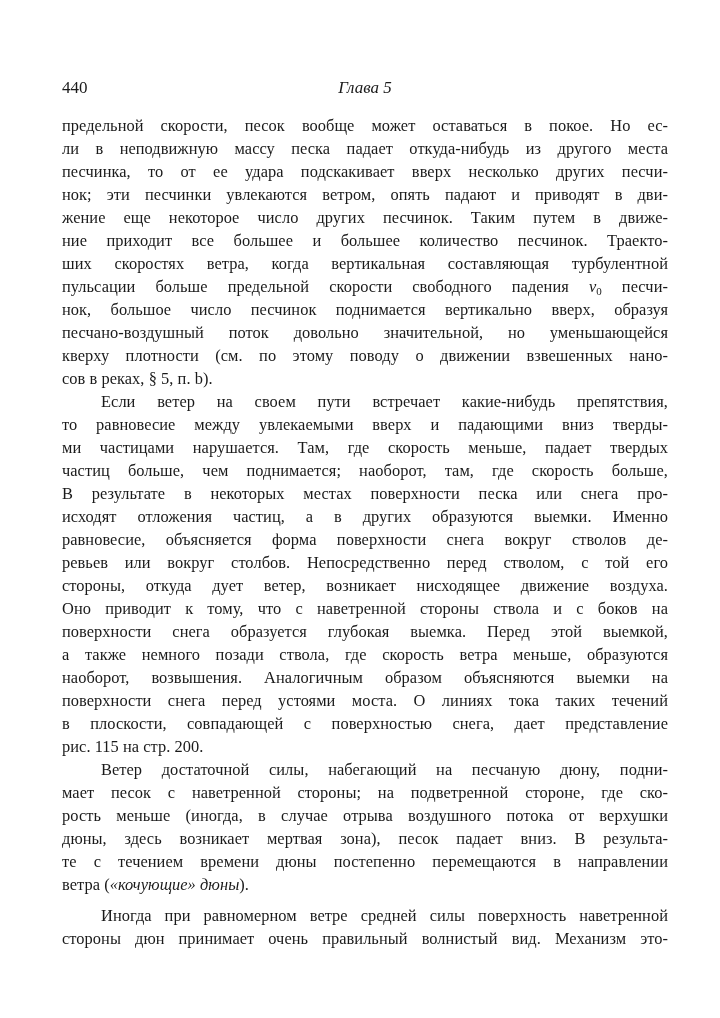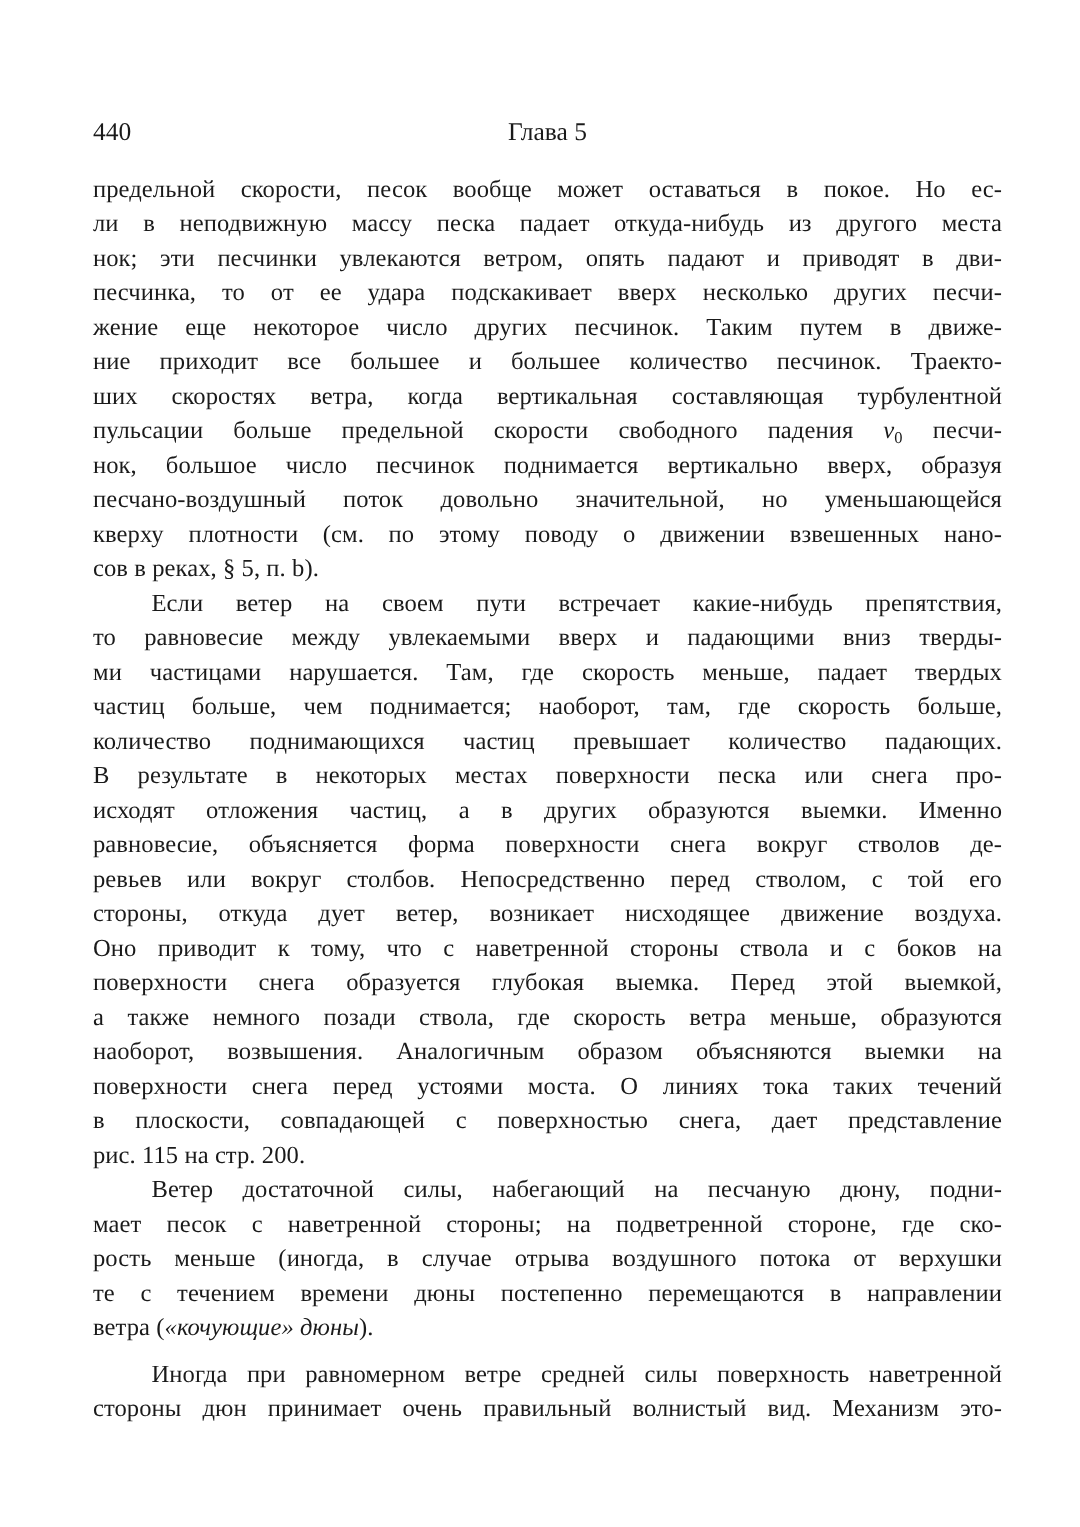--- a/index.html
+++ b/index.html
@@ -30,20 +30,21 @@
     .page-number {
       position: absolute;
       left: 0;
       top: 0;
     }
     .chapter-title {
       position: absolute;
       left: 0;
       right: 0;
       text-align: center;
+      font-style: italic;
       top: 0;
     }
     .body-text {
       margin-top: 14px;
     }
     .line {
       display: block;
       font-size: 16.4px;
       line-height: 23px;
       height: 23px;
@@ -76,56 +77,56 @@
   <div class="running-head">
     <span class="page-number">440</span>
     <span class="chapter-title">Глава 5</span>
   </div>
 
   <div class="body-text">
 
     <div>
       <span class="line">предельной скорости, песок вообще может оставаться в покое. Но ес-</span>
       <span class="line">ли в неподвижную массу песка падает откуда-нибудь из другого места</span>
+      <span class="line">песчинка, то от ее удара подскакивает вверх несколько других песчи-</span>
       <span class="line">нок; эти песчинки увлекаются ветром, опять падают и приводят в дви-</span>
-      <span class="line">песчинка, то от ее удара подскакивает вверх несколько других песчи-</span>
       <span class="line">жение еще некоторое число других песчинок. Таким путем в движе-</span>
       <span class="line">ние приходит все большее и большее количество песчинок. Траекто-</span>
       <span class="line">ших скоростях ветра, когда вертикальная составляющая турбулентной</span>
       <span class="line"><span>пульсации больше предельной скорости свободного падения </span><span class="italic">v</span><span class="subscript">0</span><span> песчи-</span></span>
       <span class="line">нок, большое число песчинок поднимается вертикально вверх, образуя</span>
       <span class="line">песчано-воздушный поток довольно значительной, но уменьшающейся</span>
       <span class="line">кверху плотности (см. по этому поводу о движении взвешенных нано-</span>
       <span class="line last">сов в реках, § 5, п. b).</span>
     </div>
 
     <div>
       <span class="line indent">Если ветер на своем пути встречает какие-нибудь препятствия,</span>
       <span class="line">то равновесие между увлекаемыми вверх и падающими вниз тверды-</span>
       <span class="line">ми частицами нарушается. Там, где скорость меньше, падает твердых</span>
       <span class="line">частиц больше, чем поднимается; наоборот, там, где скорость больше,</span>
-      <span class="line">количество поднимающихся частиц превышает количество падающих.</span>
       <span class="line">В результате в некоторых местах поверхности песка или снега про-</span>
       <span class="line">исходят отложения частиц, а в других образуются выемки. Именно</span>
       <span class="line">равновесие, объясняется форма поверхности снега вокруг стволов де-</span>
       <span class="line">ревьев или вокруг столбов. Непосредственно перед стволом, с той его</span>
       <span class="line">стороны, откуда дует ветер, возникает нисходящее движение воздуха.</span>
       <span class="line">Оно приводит к тому, что с наветренной стороны ствола и с боков на</span>
       <span class="line">поверхности снега образуется глубокая выемка. Перед этой выемкой,</span>
       <span class="line">а также немного позади ствола, где скорость ветра меньше, образуются</span>
       <span class="line">наоборот, возвышения. Аналогичным образом объясняются выемки на</span>
       <span class="line">поверхности снега перед устоями моста. О линиях тока таких течений</span>
       <span class="line">в плоскости, совпадающей с поверхностью снега, дает представление</span>
       <span class="line last">рис. 115 на стр. 200.</span>
     </div>
 
     <div>
       <span class="line indent">Ветер достаточной силы, набегающий на песчаную дюну, подни-</span>
       <span class="line">мает песок с наветренной стороны; на подветренной стороне, где ско-</span>
       <span class="line">рость меньше (иногда, в случае отрыва воздушного потока от верхушки</span>
+      <span class="line">дюны, здесь возникает мертвая зона), песок падает вниз. В результа-</span>
       <span class="line">те с течением времени дюны постепенно перемещаются в направлении</span>
       <span class="line last"><span>ветра (</span><span class="italic">«кочующие» дюны</span><span>).</span></span>
     </div>
 
     <div class="para-gap-lg"></div>
 
     <div>
       <span class="line indent">Иногда при равномерном ветре средней силы поверхность наветренной</span>
       <span class="line">стороны дюн принимает очень правильный волнистый вид. Механизм это-</span>
     </div>

